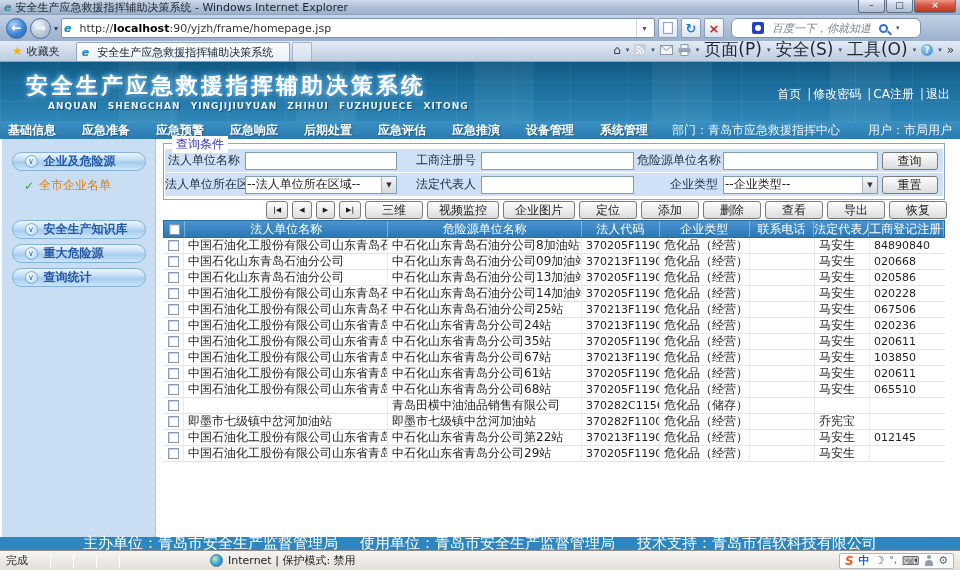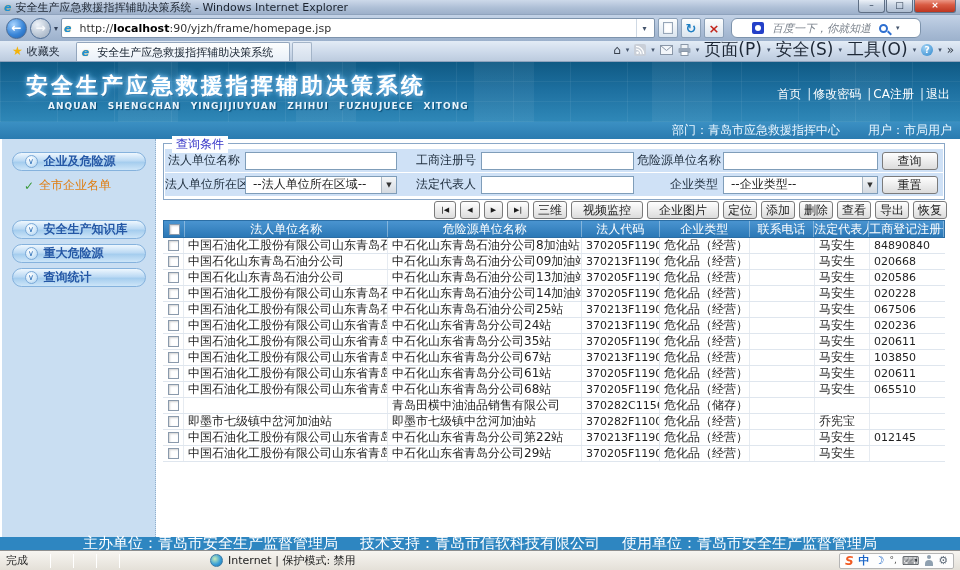--- a/index.html
+++ b/index.html
@@ -89,30 +89,30 @@
 
   
   .qbox{position:absolute;left:0;top:4px;width:782px;border:1px solid #8aa7c7;background:#fff;padding:4px 0 3px}
   .qlegend{position:absolute;left:8px;top:-8px;background:#fff;padding:0 4px;font-size:12px;font-weight:normal;color:#3535c8}
   .qrow{display:flex;align-items:center;height:23px;background:#cfe1f6;margin:1px 1px 0;padding-right:2px}
   .qlabel{font-size:12px;color:#1d2c3c;text-align:right;padding-right:5px;white-space:nowrap}
   .ql1{width:80px}.ql2{width:80px}.ql3{width:86px}
   .qinput{height:18px;background:#fff;border:1px solid #7f9db9;font-size:12px;padding:0 3px;color:#222}
   .qi1{width:152px;margin-right:4px}.qi2{width:153px;margin-right:3px}.qi3{width:155px}
   .qselect{height:18px;background:#fff;border:1px solid #7f9db9;display:flex;align-items:center;cursor:pointer}
-  .qselect .sval{flex:1;font-size:12px;color:#222;padding-left:7px;white-space:nowrap;overflow:hidden}
+  .qselect .sval{flex:1;font-size:12px;color:#222;padding-left:1px;white-space:nowrap;overflow:hidden}
   .qselect .sdd{width:15px;height:16px;background:linear-gradient(180deg,#f4f6f8,#d4dae1);border-left:1px solid #aab6c2;font-size:7px;color:#333;display:flex;align-items:center;justify-content:center}
   .qbtncell{flex:1;display:flex;justify-content:center}
   .fbtn{min-width:56px;height:18px;border:1px solid #7b7b7b;border-radius:3px;background:linear-gradient(180deg,#fefefe,#dcdcdc);font-size:12px;color:#1c1c1c;text-align:center;line-height:16px;cursor:pointer}
 
   
   .ltoolbar{position:absolute;right:0;top:62px;display:flex;gap:4px;align-items:center}
   .tbtn{height:18px;border:1px solid #7b7b7b;border-radius:3px;background:linear-gradient(180deg,#fefefe,#dcdcdc);font-size:12px;color:#1c1c1c;padding:0 11px;line-height:16px;white-space:nowrap;cursor:pointer}
   .tbtn.arrow{padding:0 6px;font-size:7px;font-weight:bold;line-height:17px}
-  .tbtn.wide{padding:0 4px}
+  .tbtn.wide{padding:0 16px}
 
   
   .etable{position:absolute;left:0;top:81px;width:782px}
   .thead{display:flex;height:18px;background:linear-gradient(180deg,#4a94d0,#2b78b6);border:1px solid #2b6ea5}
   .thead .hcell{font-size:12px;color:#fff;text-align:center;line-height:17px;border-right:1px solid rgba(255,255,255,.35);white-space:nowrap;overflow:hidden}
   .trow{display:flex;height:16px;background:#fff;border-bottom:1px solid #dfe6ee}
   .cell{font-size:12px;color:#1f1f1f;line-height:15px;padding-left:4px;border-right:1px solid #e6ebf1;white-space:nowrap;overflow:hidden}
   .c-cb{width:21px;display:flex;align-items:center;justify-content:center;padding:0;flex:0 0 auto}
   .c1{width:204px}.c2{width:194px}.c3{width:78px;font-size:11px}.c4{width:90px}.c5{width:65px}.c6{width:55px}.c7{width:75px;font-size:11px;border-right:none}
   .checkbox{width:11px;height:11px;background:#fff;border:1px solid #8a9aac;box-shadow:inset 1px 1px 2px rgba(0,0,0,.18);cursor:pointer}
@@ -240,20 +240,31 @@
     <div class="appsub">ANQUAN SHENGCHAN YINGJIJIUYUAN ZHIHUI FUZHUJUECE XITONG</div>
     <div class="toplinks">
         <span class="toplink">首页</span>
         <span class="toplink">修改密码</span>
         <span class="toplink">CA注册</span>
         <span class="toplink">退出</span>
       </div>
   </div>
 
   <div class="navbar">
+    <div class="nav-items">
+        <span class="nav-item">基础信息</span>
+        <span class="nav-item">应急准备</span>
+        <span class="nav-item">应急预警</span>
+        <span class="nav-item">应急响应</span>
+        <span class="nav-item">后期处置</span>
+        <span class="nav-item">应急评估</span>
+        <span class="nav-item">应急推演</span>
+        <span class="nav-item">设备管理</span>
+        <span class="nav-item">系统管理</span>
+      </div>
     <div class="nav-right">
       <span>部门：青岛市应急救援指挥中心</span>
       <span>用户：市局用户</span>
     </div>
   </div>
 
   <div class="content">
 
     <div class="sidebar">
       <div class="sbtn">
@@ -523,22 +534,22 @@
           </span>
           <span class="pb-pages">总页数:58</span>
         </div>
       </div>
 
     </div>
   </div>
 
   <div class="sitefooter">
       <span class="sf-seg">主办单位：青岛市安全生产监督管理局</span>
+      <span class="sf-seg">使用单位：青岛市安全生产监督管理局</span>
       <span class="sf-seg">技术支持：青岛市信软科技有限公司</span>
-      <span class="sf-seg">使用单位：青岛市安全生产监督管理局</span>
     </div>
 
   <div class="statusbar">
     <span class="st-done">完成</span>
     <span class="st-sep"></span>
       <span class="st-sep"></span>
       <span class="st-sep"></span>
       <span class="st-sep"></span>
     <span class="st-zone">
       <span class="globe"></span>

